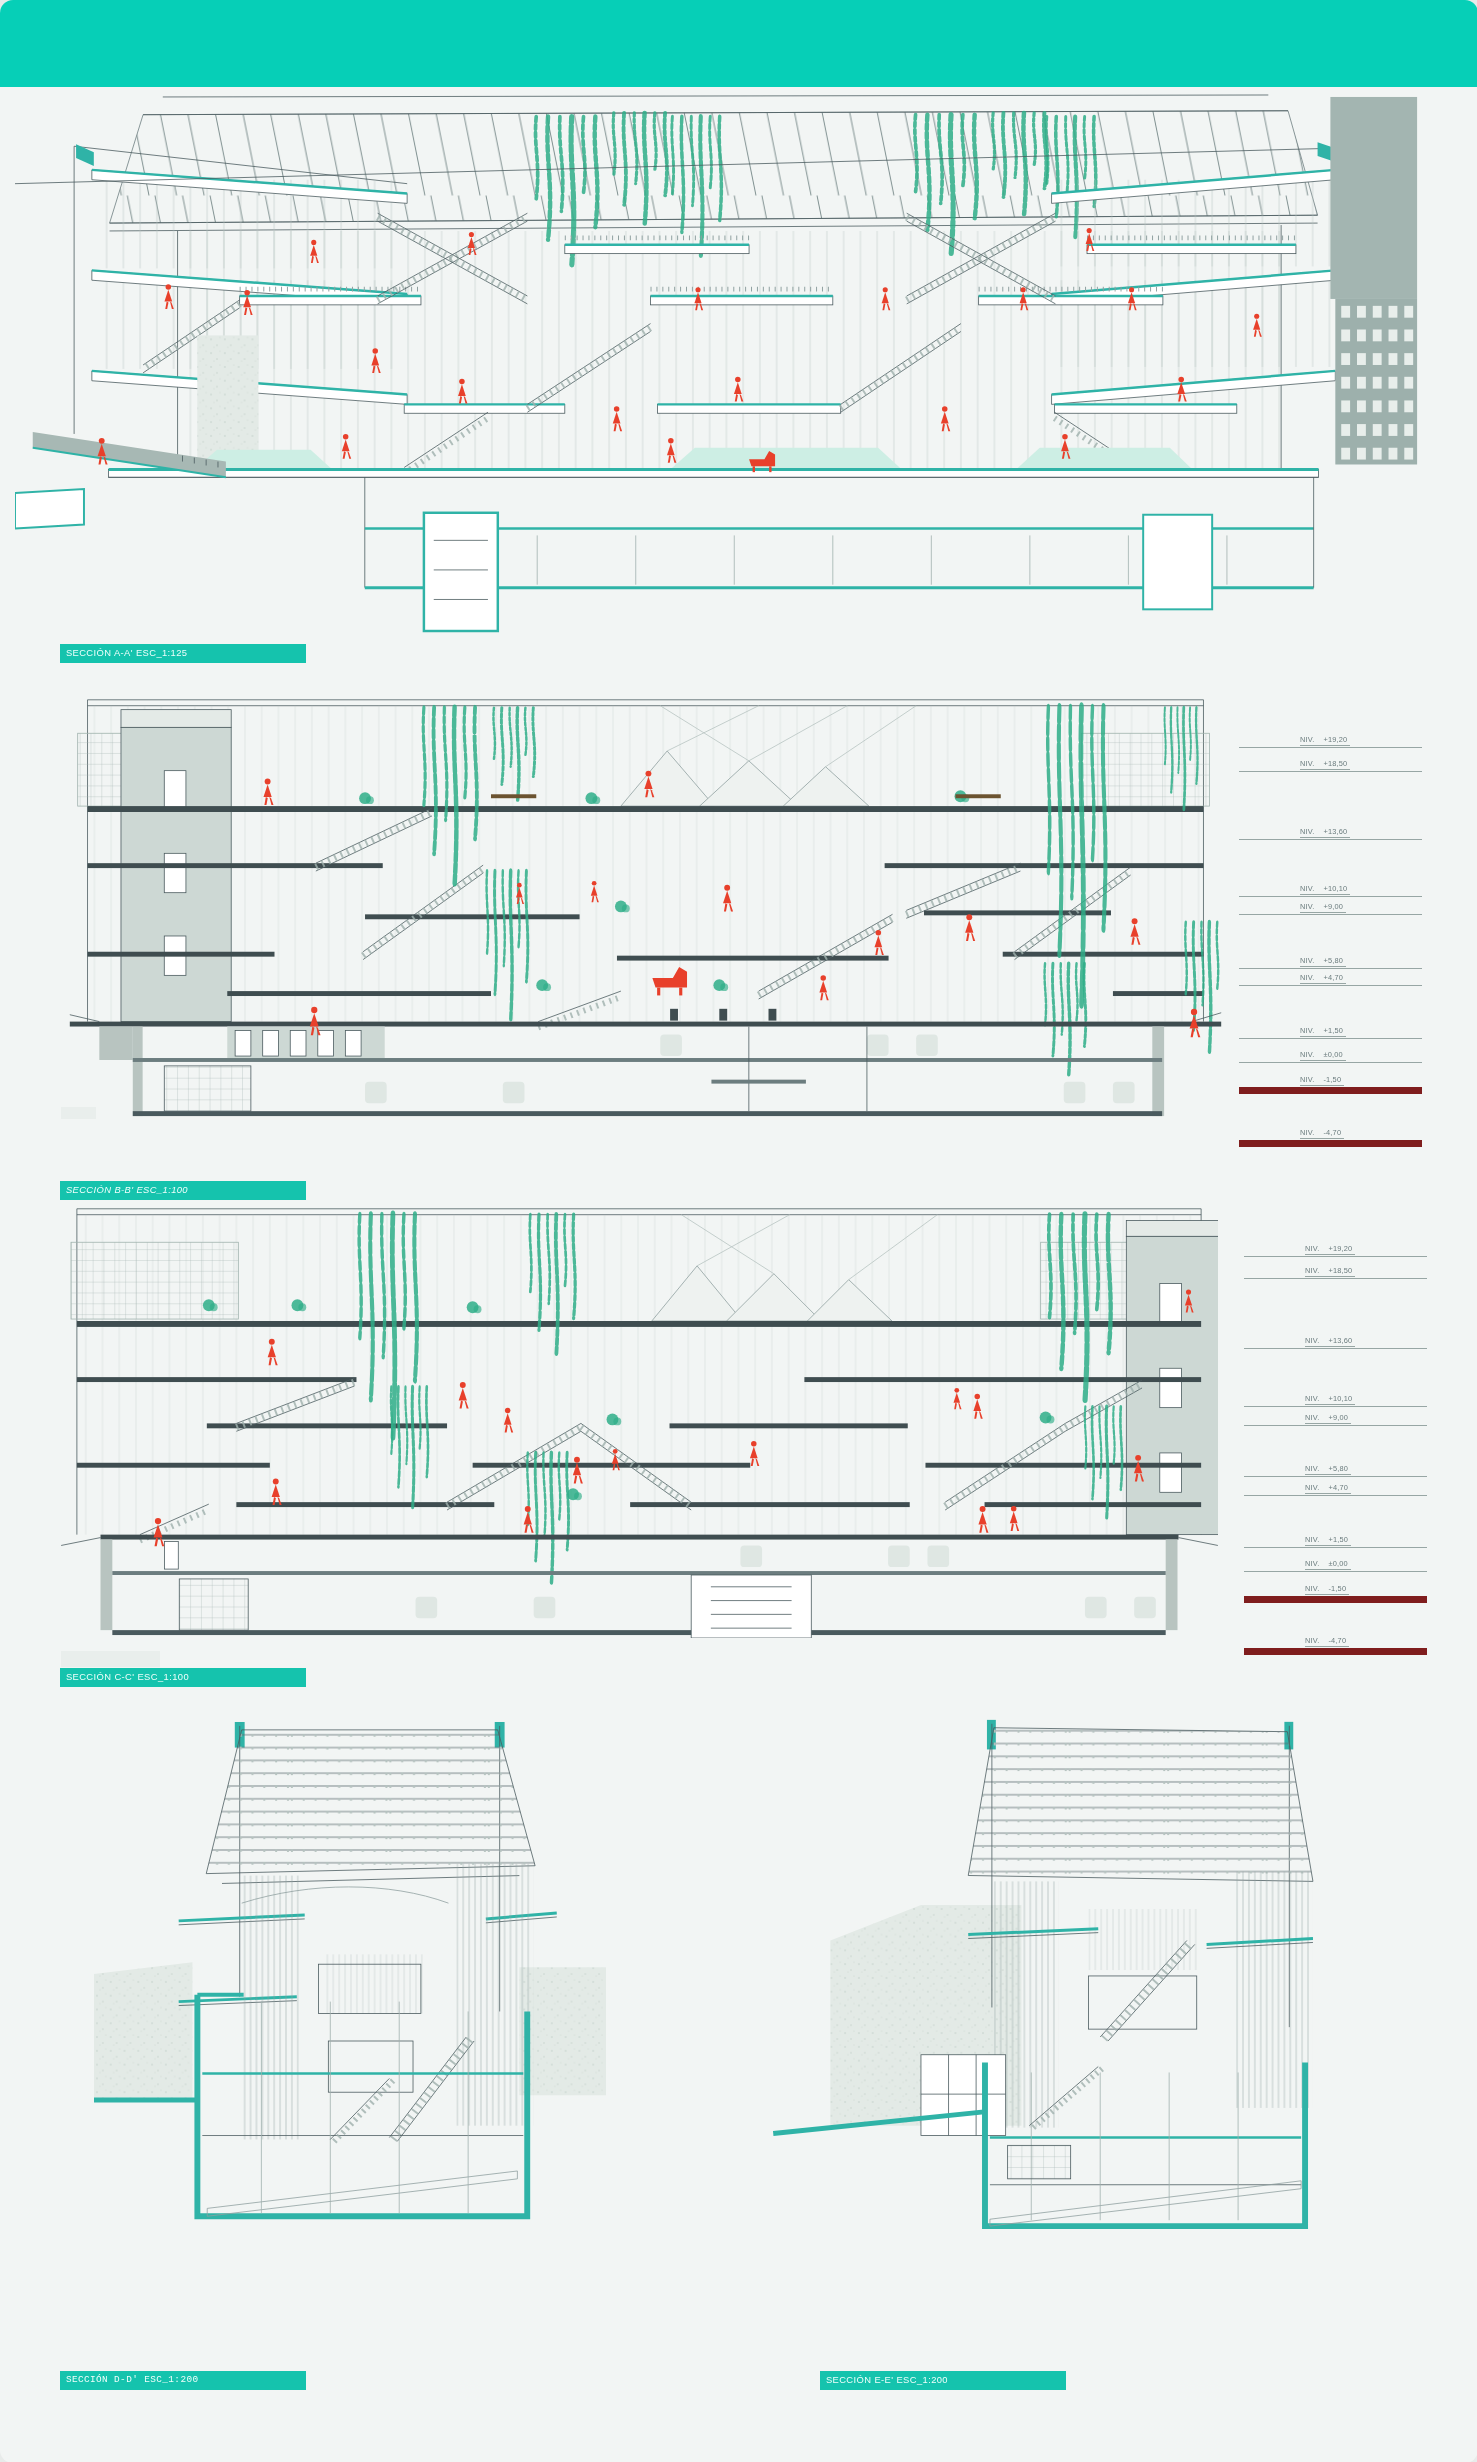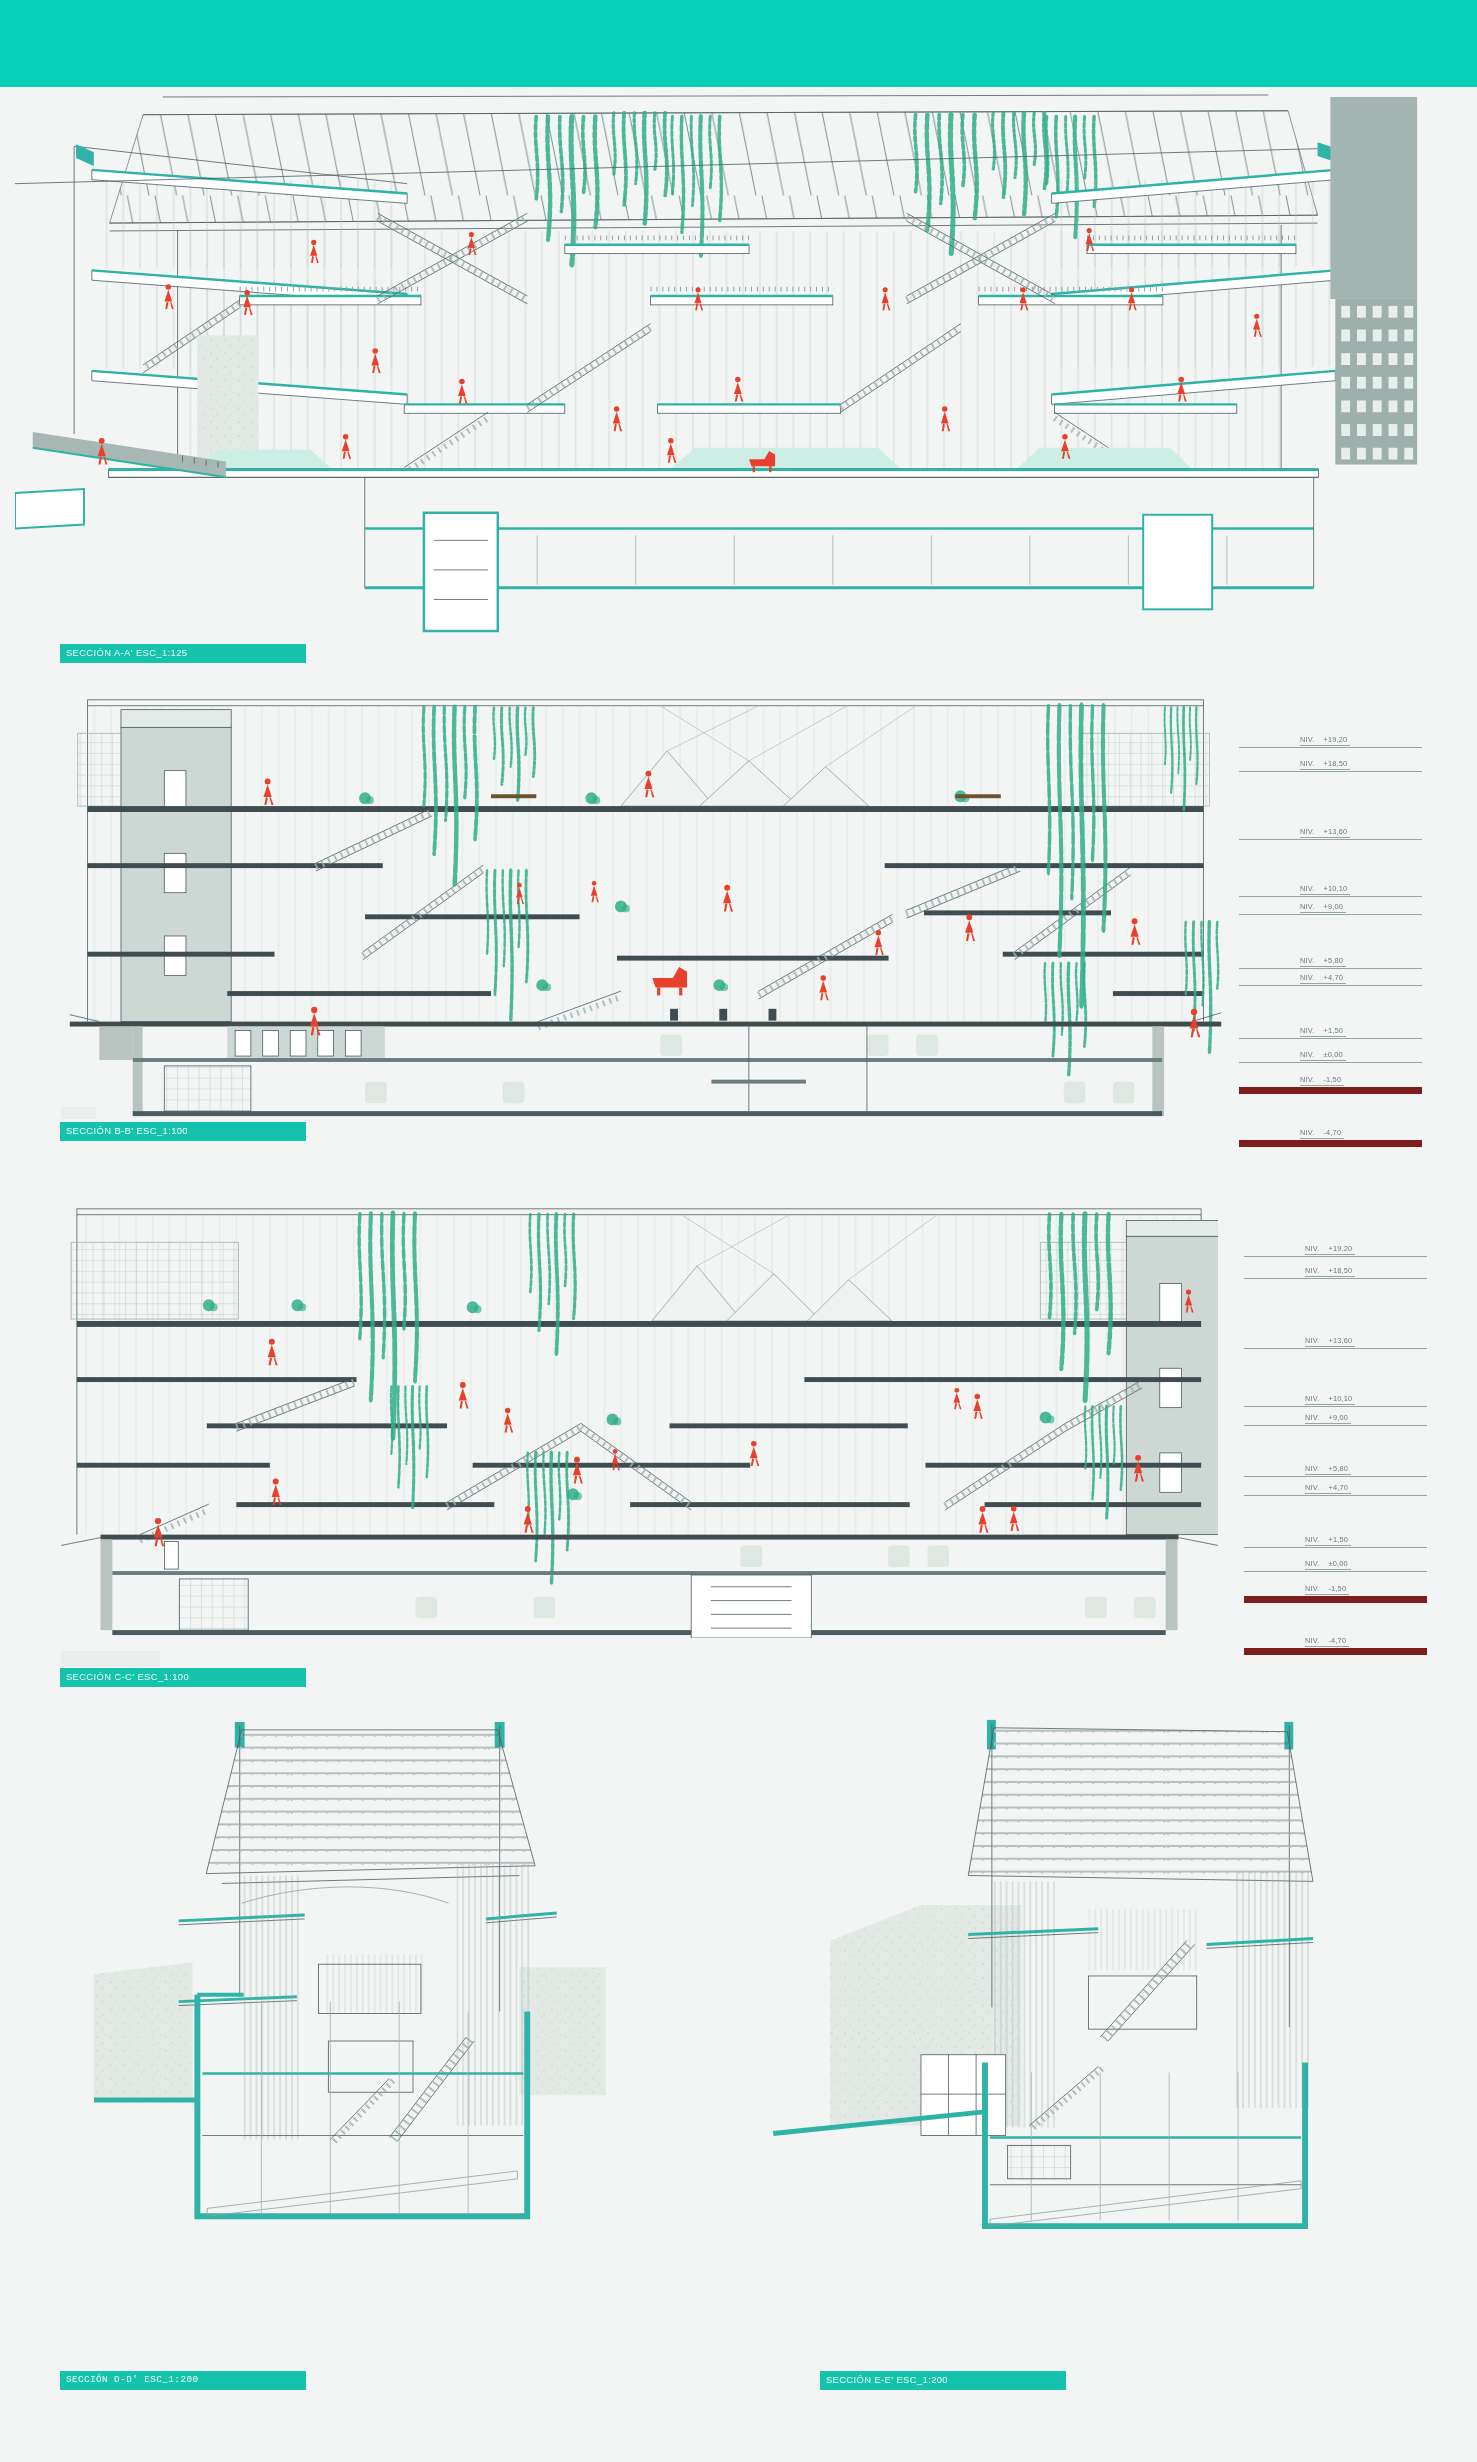--- a/index.html
+++ b/index.html
@@ -1,23 +1,23 @@
 <!DOCTYPE html>
 <html><head>
 <meta charset="utf-8">
 <style>
   html,body{margin:0;padding:0;background:#e8ebea;}
   .board{position:relative;width:1478px;height:2463px;background:#f2f5f4;
-         font-family:"Liberation Sans",sans-serif;overflow:hidden;}
+         font-family:"Liberation Sans",sans-serif;overflow:hidden;border-radius:13px;}
   .topbar{position:absolute;left:0;top:0;width:1478px;height:87px;background:#06cfb7;}
   svg.draw{position:absolute;}
   .lbl{position:absolute;width:246px;height:18.7px;background:#15c3ad;color:#eefffb;
        font-size:9.4px;line-height:18.7px;padding-left:5.9px;letter-spacing:0.4px;box-sizing:border-box;
        text-transform:uppercase;}
-  .lbl-a{left:60px;top:644px;} .lbl-b{left:60px;top:1122px;} .lbl-c{left:60px;top:1668px;}
+  .lbl-a{left:60px;top:644px;} .lbl-b{left:60px;top:1181px;font-style:italic;} .lbl-c{left:60px;top:1668px;}
   .lbl-d{left:60px;top:2371px;font-family:Liberation Mono, monospace;} .lbl-e{left:820px;top:2371px;}
   .ghost{position:absolute;background:#e9eeec;}
   .g1{left:61px;top:1107px;width:35px;height:11.8px;}
   .g2{left:61px;top:1651px;width:99px;height:15.8px;}
   .levels{position:absolute;width:183px;margin-top:44px;}
   .col-b{left:1239px;top:690px;height:414px;}
   .col-c{left:1244px;top:1197px;height:414px;}
   .lvl{position:absolute;left:0;width:183px;height:10.8px;border-bottom:1px solid #97a6a4;
        color:#6b7c7e;font-size:7.4px;letter-spacing:0.2px;}
   .lvl .txt{position:absolute;left:61px;bottom:1px;border-bottom:1px solid #97a6a4;

